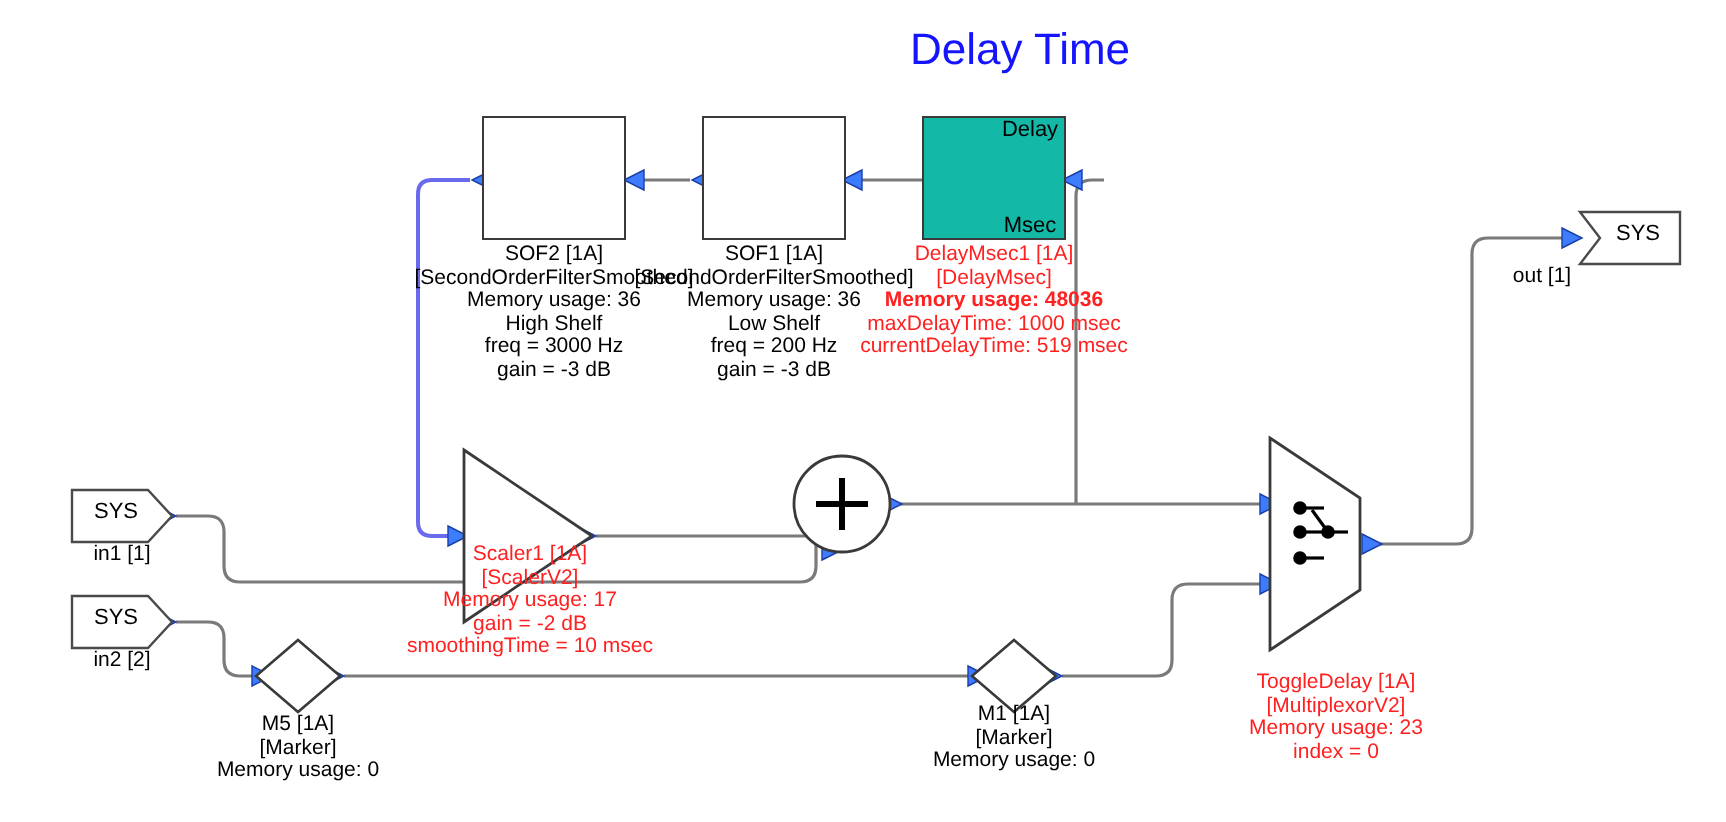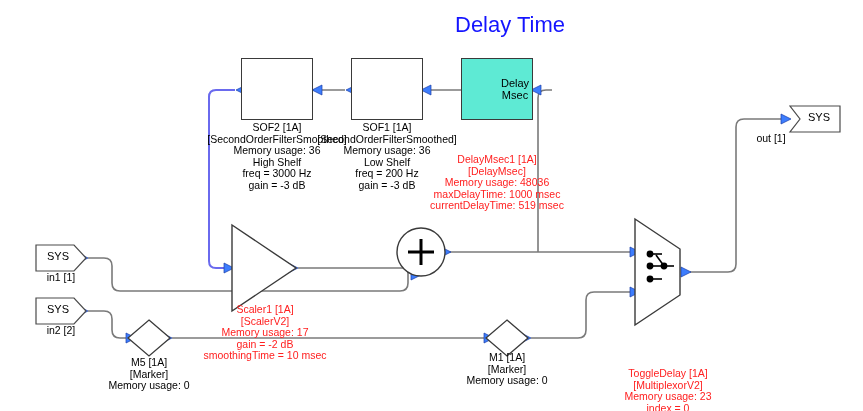--- a/index.html
+++ b/index.html
@@ -1,28 +1,28 @@
 <!DOCTYPE html>
 <html><head>
 <meta charset="utf-8">
 <style>
   html,body{margin:0;padding:0;background:#ffffff;}
   body{font-family:"Liberation Sans",sans-serif;}
   #canvas{position:relative;width:863px;height:411px;overflow:hidden;background:#fff;}
   svg.wires{position:absolute;left:0;top:0;width:863px;height:411px;pointer-events:none;}
   .lbl{position:absolute;text-align:center;line-height:11.5px;white-space:nowrap;}
   .lbl-blk{color:#000;font-size:10.5px;}
-  .lbl-red{color:#ff2020;font-size:10.5px;margin-top:32px;}
+  .lbl-red{color:#ff2020;font-size:10.5px;}
   .title{position:absolute;color:#1414ff;font-size:22px;font-weight:500;}
   .feedback{position:absolute;color:#1414ff;font-size:17px;font-weight:500;}
   .node{position:absolute;}
   .filtbox{position:absolute;box-sizing:border-box;border:1.3px solid #3a3a3a;background:#fff;}
-  .delaybox{position:absolute;box-sizing:border-box;border:1.3px solid #3a3a3a;background:#5eead4;
+  .delaybox{position:absolute;box-sizing:border-box;border:1.3px solid #3a3a3a;background:#14b8a6;
             color:#000;font-size:11px;display:flex;flex-direction:column;
-            align-items:center;justify-content:center;line-height:12px;padding-left:36px;}
+            align-items:center;justify-content:space-between;line-height:12px;padding-left:36px;}
 </style>
 </head>
 <body>
 
 <div id="canvas">
 
   <svg class="wires" viewBox="0 0 863 411">
     <g fill="none" stroke="#7a7a7a" stroke-width="1.6">
 
       <path d="M345,90 L312,90"></path>
@@ -169,21 +169,21 @@
     <div>[SecondOrderFilterSmoothed]</div>
     <div>Memory usage: 36</div>
     <div>Low Shelf</div>
     <div>freq = 200 Hz</div>
     <div>gain = -3 dB</div>
   </div>
 
   <div class="lbl lbl-red" style="left:417px;top:122px;width:160px;">
     <div>DelayMsec1 [1A]</div>
     <div>[DelayMsec]</div>
-    <div style="font-weight:normal;">Memory usage: 48036</div>
+    <div style="font-weight:bold;">Memory usage: 48036</div>
     <div>maxDelayTime: 1000 msec</div>
     <div>currentDelayTime: 519 msec</div>
   </div>
 
   <div class="lbl lbl-red" style="left:185px;top:272px;width:160px;">
     <div>Scaler1 [1A]</div>
     <div>[ScalerV2]</div>
     <div>Memory usage: 17</div>
     <div>gain = -2 dB</div>
     <div>smoothingTime = 10 msec</div>

